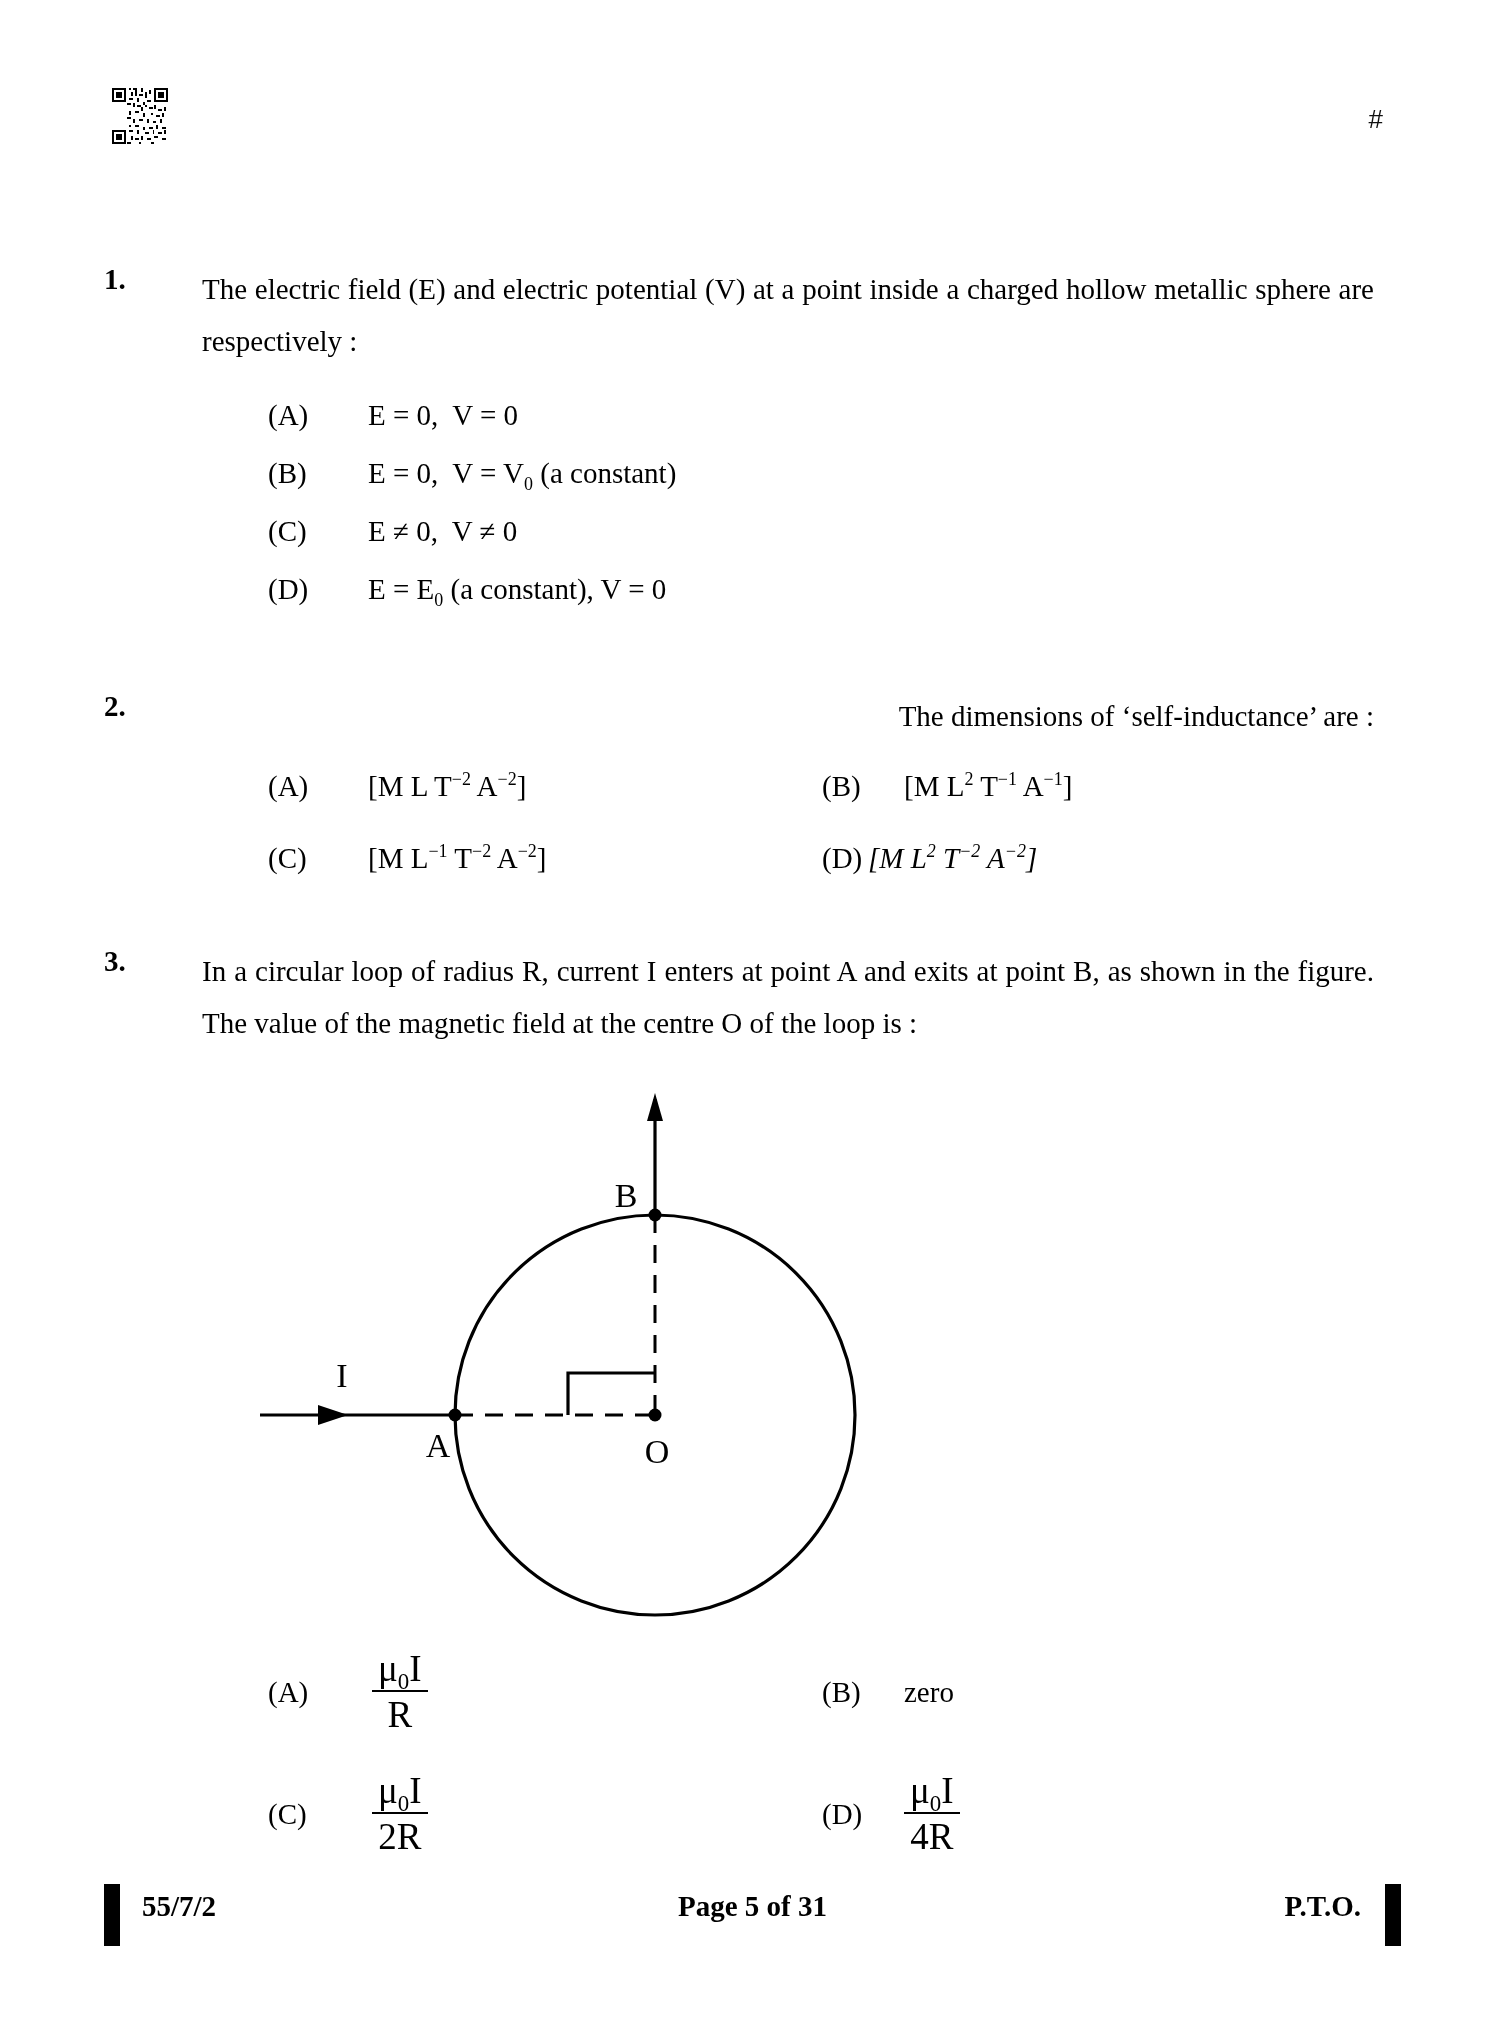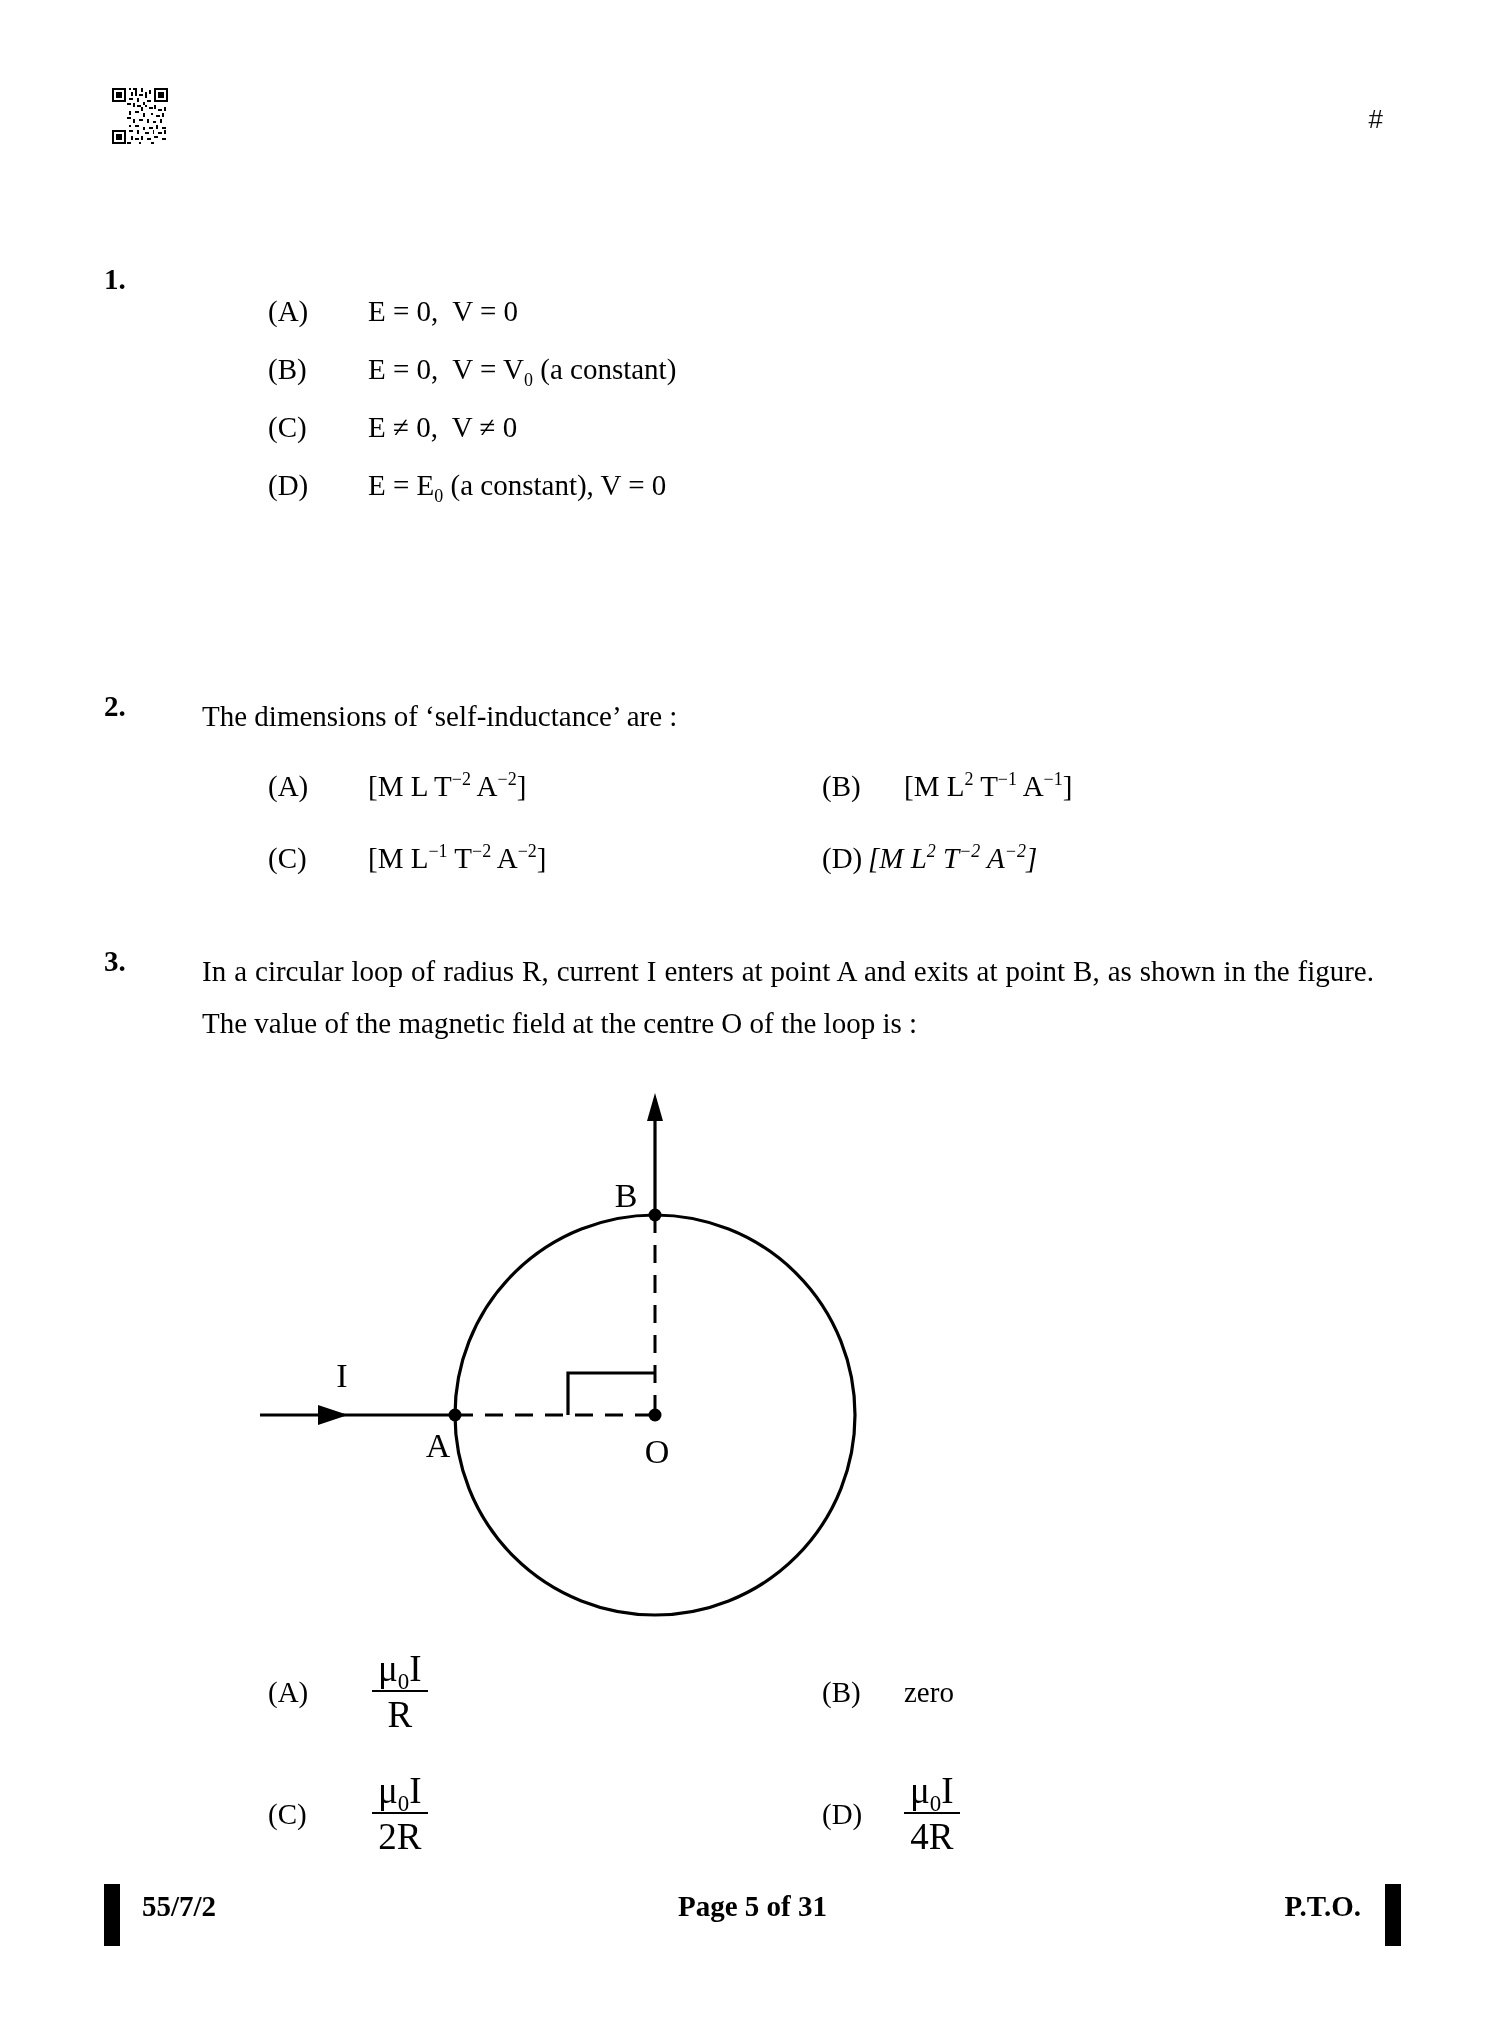--- a/index.html
+++ b/index.html
@@ -63,21 +63,21 @@
   }
   .q-body {
     margin-left: 98px;
   }
   .q-text {
     font-size: 29px;
     line-height: 52px;
     text-align: justify;
     text-justify: inter-word;
   }
-  .q-text.nojust { text-align: left; }
+  .q-text.nojust { text-align: right; }
 
   
   .opt-row {
     position: relative;
     margin-top: 22px;
     font-size: 29px;
     line-height: 40px;
   }
   .opt {
     position: absolute;
@@ -237,20 +237,21 @@
       </g>
     </svg>
   </div>
 
   <div class="hash-mark">#</div>
 
 
   <div class="q" style="top: 263px;">
     <div class="q-num">1.</div>
     <div class="q-body">
+      <div class="q-text">The electric field (E) and electric potential (V) at a point inside a charged hollow metallic sphere are respectively :</div>
 
       <div class="opt-row" style="height:58px; margin-top:28px;">
         <span class="opt col-left">
           <span class="opt-tag">(A)</span>
           <span class="opt-val">E = 0,&nbsp; V = 0</span>
         </span>
       </div>
 
       <div class="opt-row" style="height:58px; margin-top:0;">
         <span class="opt col-left" style="width:700px;">

